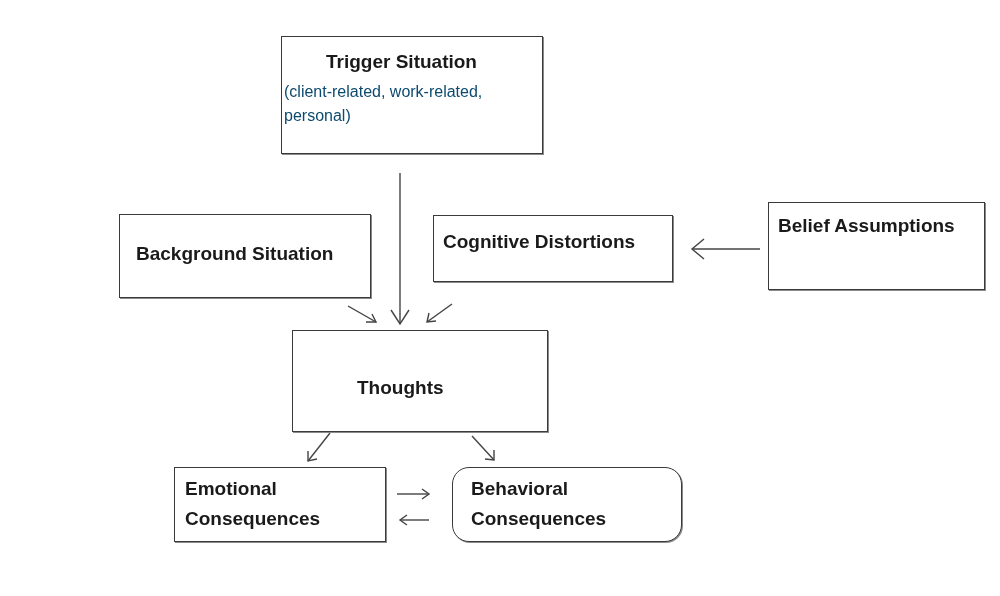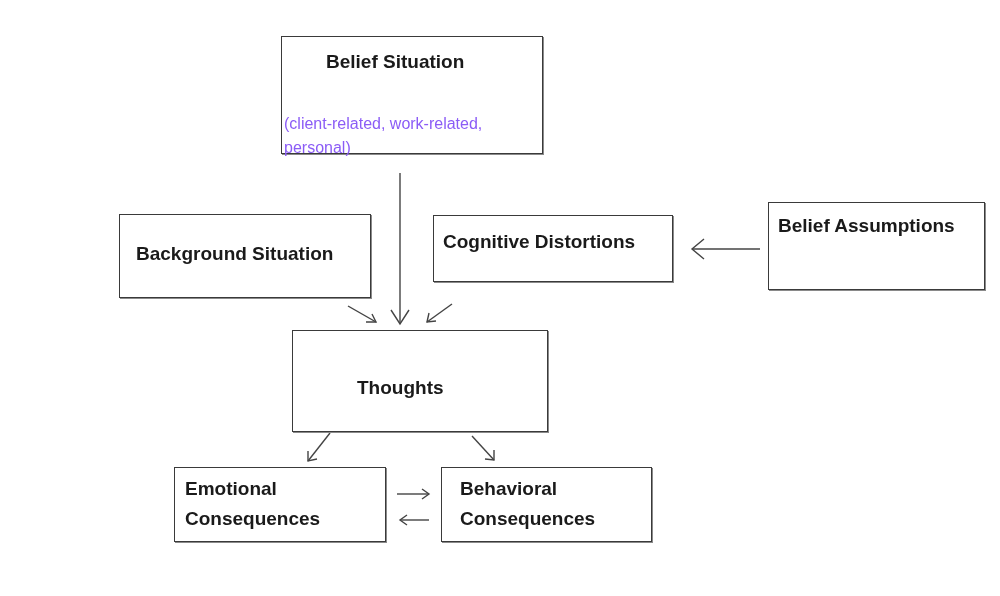--- a/index.html
+++ b/index.html
@@ -1,21 +1,21 @@
 <!DOCTYPE html>
 <html><head>
 <meta charset="utf-8">
 <style>
   html, body { margin:0; padding:0; background:#ffffff; }
   body { width:1000px; height:596px; position:relative; overflow:hidden;
          font-family:"Liberation Sans", "DejaVu Sans", sans-serif; color:#1a1a1a; }
   .box { position:absolute; box-sizing:border-box; border:1.5px solid #3a3a3a;
          background:#fff; box-shadow:1px 1px 0 #8a8a8a; }
   .title { font-weight:bold; font-size:19px; position:absolute; white-space:nowrap; }
-  .sub { font-size:16px; position:absolute; white-space:nowrap; color:#8b5cf6;margin-top:32px; }
+  .sub { font-size:16px; position:absolute; white-space:nowrap; color:#0c4a6e; }
   svg#arrows { position:absolute; left:0; top:0; }
   svg#arrows line, svg#arrows polyline { stroke:#444; stroke-width:1.4; fill:none; }
 </style>
 </head>
 <body>
 
 <svg id="arrows" width="1000" height="596">
   <g>
     <line x1="400" y1="173" x2="400" y2="324"></line>
     <polyline points="391,310 400,324 409,310"></polyline>
@@ -44,21 +44,21 @@
     <line x1="397" y1="494" x2="429" y2="494"></line>
     <polyline points="422,489 429,494 422,499"></polyline>
   </g>
   <g>
     <line x1="429" y1="520" x2="400" y2="520"></line>
     <polyline points="407,515 400,520 407,525"></polyline>
   </g>
 </svg>
 
 <div class="box" style="left:281px; top:36px; width:262px; height:118px;">
-  <span class="title" style="left:44px; top:14px;">Belief Situation</span>
+  <span class="title" style="left:44px; top:14px;">Trigger Situation</span>
   <span class="sub" style="left:2px; top:46px;">(client-related, work-related,</span>
   <span class="sub" style="left:2px; top:70px;">personal)</span>
 </div>
 
 <div class="box" style="left:119px; top:214px; width:252px; height:84px;">
   <span class="title" style="left:16px; top:28px;">Background Situation</span>
 </div>
 
 <div class="box" style="left:433px; top:215px; width:240px; height:67px;">
   <span class="title" style="left:9px; top:15px;">Cognitive Distortions</span>
@@ -70,16 +70,16 @@
 
 <div class="box" style="left:292px; top:330px; width:256px; height:102px;">
   <span class="title" style="left:64px; top:46px;">Thoughts</span>
 </div>
 
 <div class="box" style="left:174px; top:467px; width:212px; height:75px;text-align:center;">
   <span class="title" style="left:10px; top:10px;">Emotional</span>
   <span class="title" style="left:10px; top:40px;">Consequences</span>
 </div>
 
-<div class="box" style="left:441px; top:467px; width:211px; height:75px;">
+<div class="box" style="left:452px; top:467px; width:230px; height:75px;border-radius:17px;">
   <span class="title" style="left:18px; top:10px;">Behavioral</span>
   <span class="title" style="left:18px; top:40px;">Consequences</span>
 </div>
 
 </body></html>

